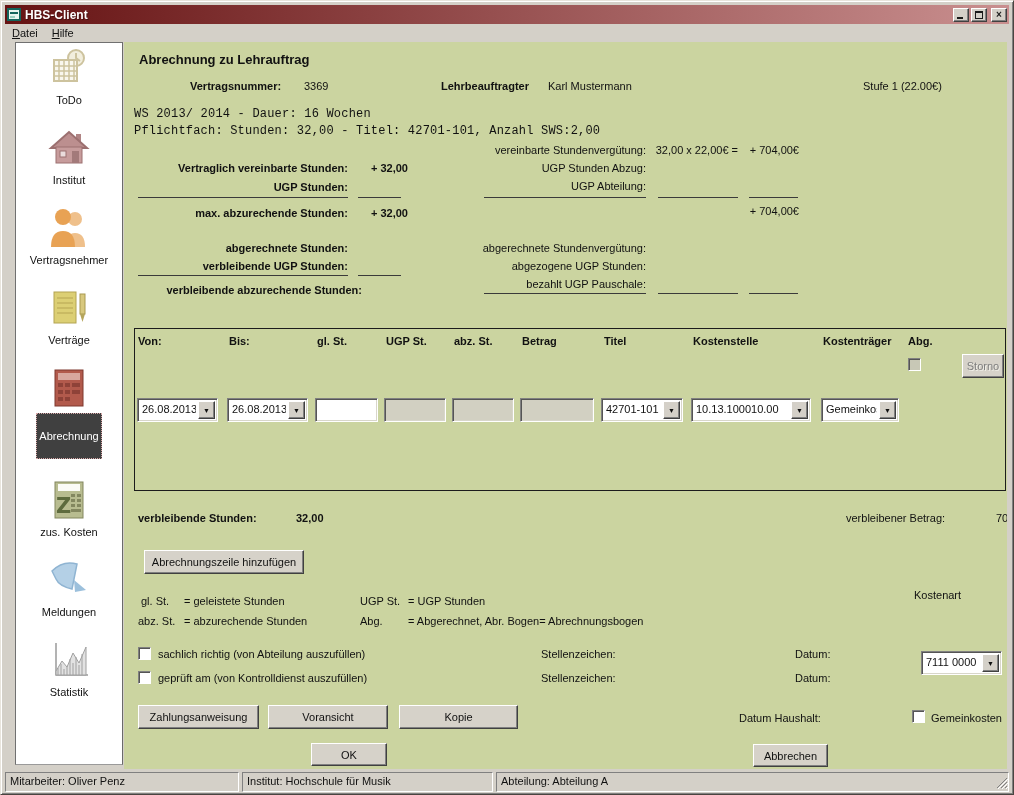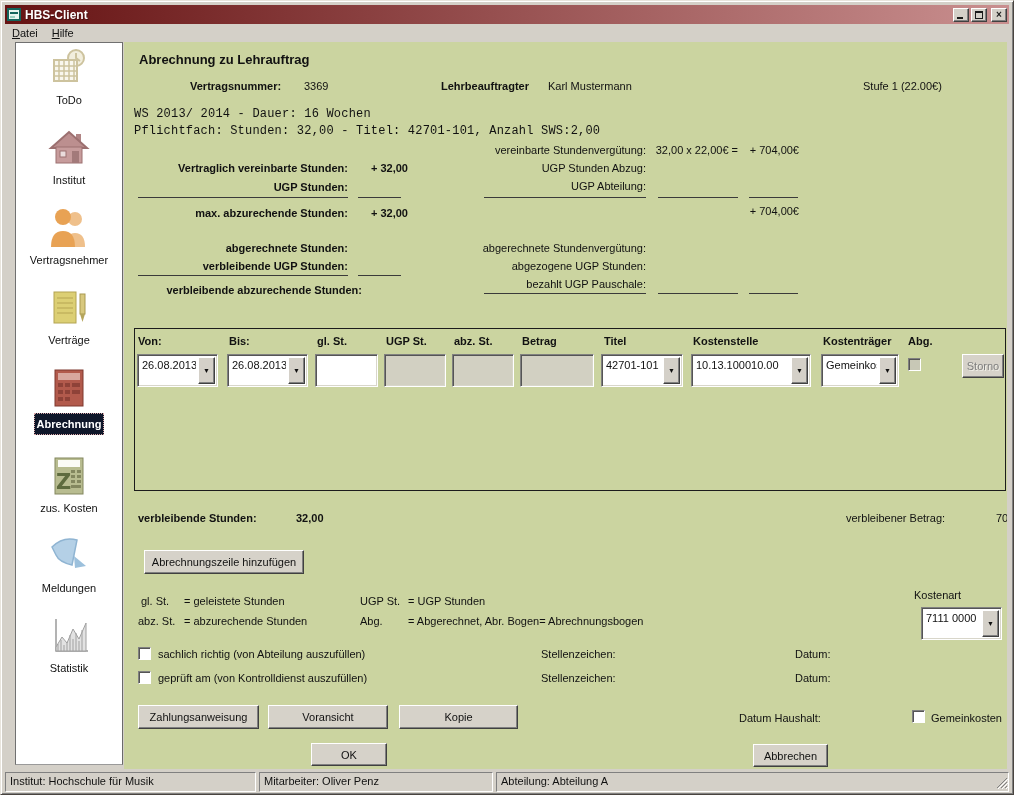--- a/index.html
+++ b/index.html
@@ -26,39 +26,39 @@
   
   .menubar{position:absolute;left:4px;top:23px;right:4px;height:18px;display:flex;align-items:center;}
   .menu-item{padding:2px 7px;cursor:default;}
   .menu-item .hot{text-decoration:underline;}
   
   .sidebar{position:absolute;left:14px;top:41px;width:108px;height:723px;background:#fff;
     border:1px solid;border-color:#707070 #6a6a6a #9a9a9a #707070;
     display:flex;flex-direction:column;align-items:center;padding-top:4px;gap:20px;overflow:hidden;}
   .side-item{display:flex;flex-direction:column;align-items:center;width:100%;cursor:default;}
   .side-item .lbl{margin-top:2px;padding:1px 2px;white-space:nowrap;}
-  .side-item.selected .lbl{background:#0f172a;color:#fff;border:1px dotted #d8a8a8;padding:4px 2px;font-weight:bold;}
+  .side-item.selected .lbl{background:#404040;color:#fff;border:1px dotted #d8a8a8;padding:16px 2px;}
   
   .main{position:absolute;left:123px;top:41px;width:883px;height:727px;background:#cbd4a0;overflow:hidden;}
   .abs{position:absolute;white-space:nowrap;}
   .b{font-weight:bold;}
   .mono{font-family:"Liberation Mono",monospace;font-size:12px;letter-spacing:.2px;line-height:17px;}
   .uline{position:absolute;height:0;border-top:1px solid #3a3a3a;}
   
   .lrow{position:absolute;left:14px;display:flex;}
   .llab{width:210px;text-align:right;font-weight:bold;}
   .lval{width:48px;text-align:right;font-weight:bold;margin-left:12px;}
   .rrow{position:absolute;left:346px;display:flex;}
   .rlab{width:176px;text-align:right;}
   .rcalc{width:84px;text-align:right;margin-left:8px;}
   .rval{width:53px;text-align:right;margin-left:8px;}
   
   .gridbox{position:absolute;left:10px;top:286px;width:872px;height:163px;border:1px solid #1c1c1c;}
   .field,.combo{position:absolute;background:#fff;border:1px solid;border-color:#808080 #fff #fff #808080;
-    box-shadow:inset 1px 1px 0 #555, inset -1px -1px 0 #d8d6ca;height:33px;}
+    box-shadow:inset 1px 1px 0 #555, inset -1px -1px 0 #d8d6ca;height:24px;margin-top:44px;}
   .field.dis{background:#d2d0c2;}
   .field input{width:100%;height:100%;border:0;background:transparent;font:inherit;padding:0 3px;outline:none;}
   .combo{display:flex;align-items:stretch;}
   .combo .txt{flex:1;padding:4px 1px 0 4px;overflow:hidden;white-space:nowrap;}
   .combo .drop{width:17px;margin:2px;background:#d4d0c8;border:1px solid;border-color:#fff #404040 #404040 #fff;
     box-shadow:inset -1px -1px 0 #808080;display:flex;align-items:center;justify-content:center;
     font-size:7px;color:#101010;cursor:default;}
   .btn{background:#d6d2c9;border:1px solid;border-color:#fff #404040 #404040 #fff;
     box-shadow:inset -1px -1px 0 #808080;display:flex;align-items:center;justify-content:center;cursor:default;}
   .btn.disabled{color:#7e7e7e;text-shadow:1px 1px 0 #f0efe8;}
@@ -364,22 +364,22 @@
     <div class="btn abs" style="left:275px;top:663px;width:119px;height:24px;">Kopie</div>
     <span class="abs" style="left:615px;top:670px;">Datum Haushalt:</span>
     <span class="cb" style="position:absolute;left:788px;top:668px;"></span>
     <span class="abs" style="left:807px;top:670px;">Gemeinkosten</span>
 
     <div class="btn abs" style="left:187px;top:701px;width:76px;height:23px;">OK</div>
     <div class="btn abs" style="left:629px;top:702px;width:75px;height:23px;">Abbrechen</div>
   </div>
 
   <div class="statusbar">
+    <div class="spanel" style="width:234px;">Mitarbeiter: Oliver Penz</div>
     <div class="spanel" style="width:251px;">Institut: Hochschule für Musik</div>
-    <div class="spanel" style="width:234px;">Mitarbeiter: Oliver Penz</div>
     <div class="spanel" style="flex:1;">Abteilung: Abteilung A</div>
     <span class="grip"><svg width="13" height="13" viewBox="0 0 13 13">
           <path d="M12 2 L2 12 M12 6 L6 12 M12 10 L10 12" stroke="#808080" fill="none"></path>
           <path d="M13 3 L3 13 M13 7 L7 13 M13 11 L11 13" stroke="#fff" fill="none"></path>
         </svg></span>
   </div>
 
 </div>
 
 </body></html>

